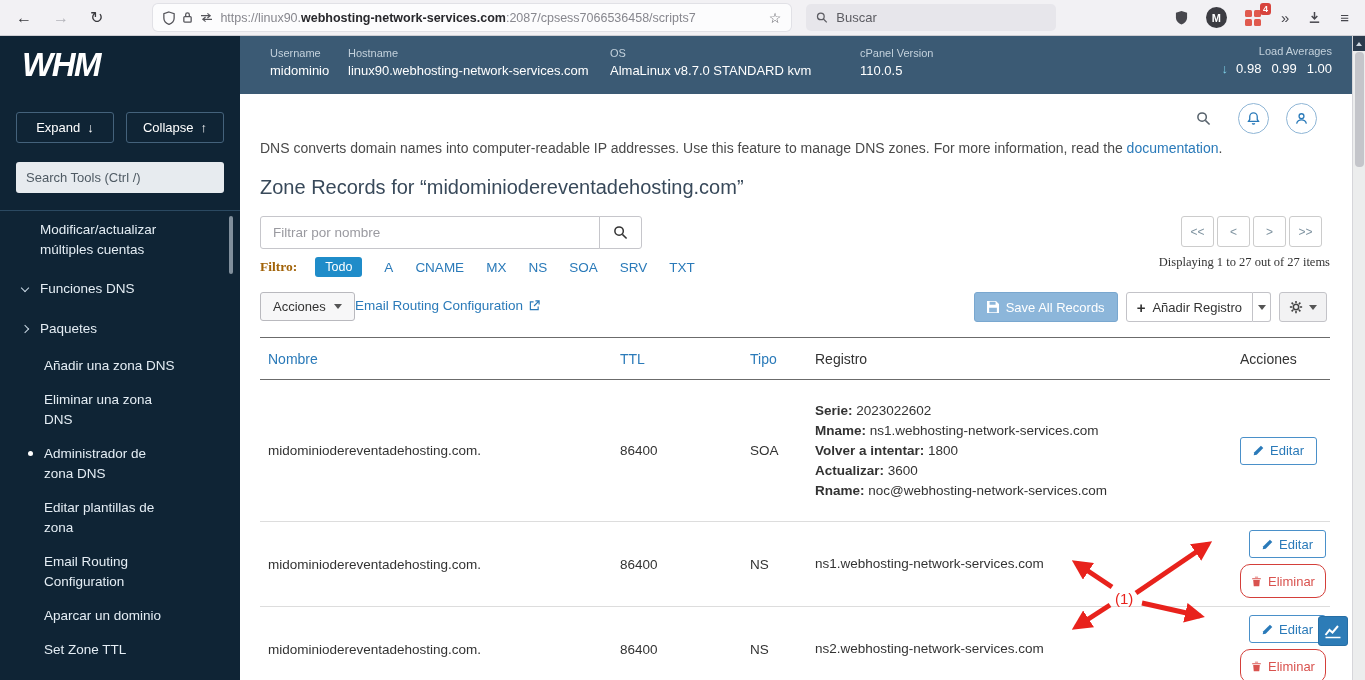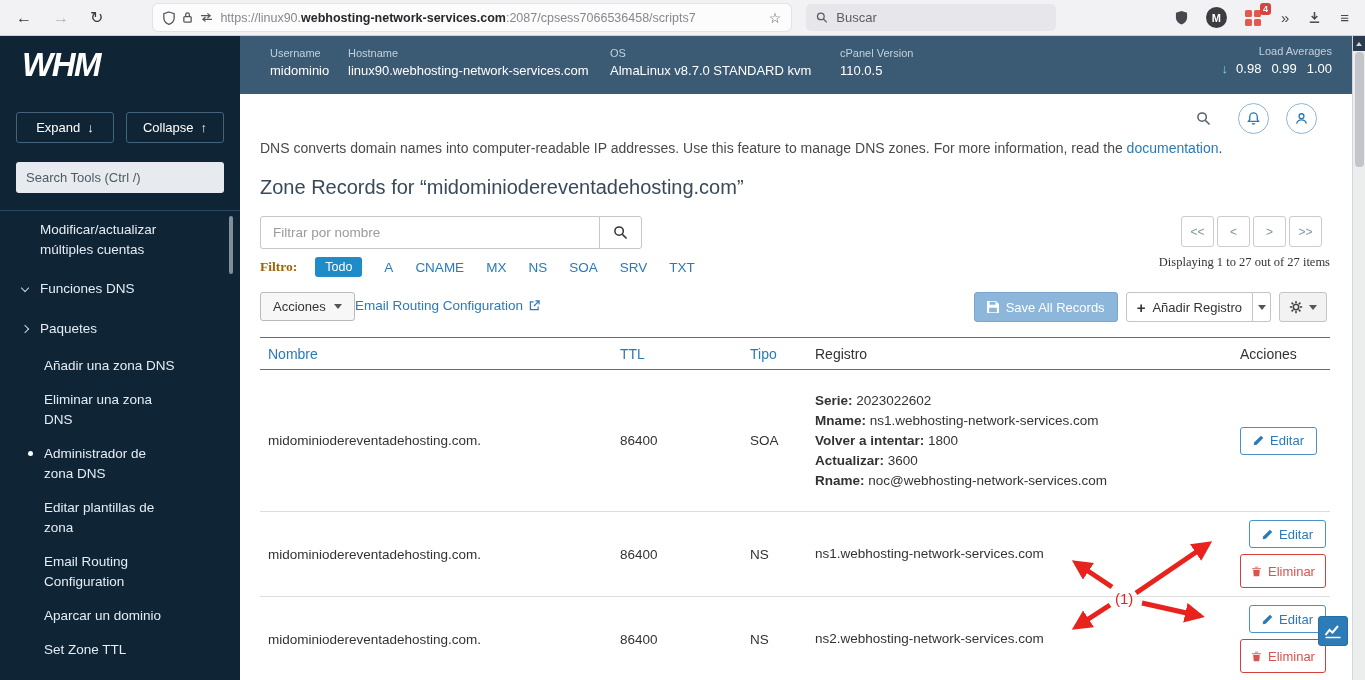--- a/index.html
+++ b/index.html
@@ -87,33 +87,33 @@
   .btn-save{height:30px;padding:0 12px;background:var(--save-button,#8cb6da);border:1px solid #79a7cf;color:#fff;font-size:13px;border-radius:3px;display:inline-flex;align-items:center;gap:7px;}
   .split{display:inline-flex;}
   .btn-add{height:30px;padding:0 10px;background:#fff;border:1px solid #c3c3c8;color:#333;font-size:13px;border-radius:3px 0 0 3px;display:inline-flex;align-items:center;gap:7px;}
   .btn-add b{font-size:15px;}
   .btn-addcaret{height:30px;width:18px;background:#fff;border:1px solid #c3c3c8;border-left:none;border-radius:0 3px 3px 0;display:inline-flex;align-items:center;justify-content:center;}
   .btn-gear{height:30px;padding:0 9px;background:#f2f2f3;border:1px solid #c3c3c8;border-radius:3px;display:inline-flex;align-items:center;gap:6px;color:#444;}
 
   
   .ztable{position:absolute;top:243px;left:20px;width:1070px;}
   .thead,.trow{display:grid;grid-template-columns:360px 130px 65px 425px 1fr;align-items:center;}
-  .thead{border-top:1px solid #6b6b6b;border-bottom:1px solid #6b6b6b;height:33px;font-size:14px;}
+  .thead{border-top:1px solid #6b6b6b;border-bottom:1px solid #6b6b6b;height:43px;font-size:14px;}
   .th{color:var(--accent-blue,#2a7ab9);cursor:pointer;}
   .th.plain{color:#333;cursor:default;}
   .thead>div:first-child,.trow>.cell:first-child{padding-left:8px;}
   .th.acts{text-align:right;padding-right:34px;}
   .trow{border-bottom:1px solid #ddd;font-size:13.5px;color:#333;}
   .row-soa{min-height:142px;}
   .row-ns{height:85px;}
   .cell.record{padding:10px 0;line-height:20px;}
   .cell.record b{font-weight:bold;}
   .cell.actions{display:flex;flex-direction:column;align-items:flex-end;gap:6px;padding-right:34px;}
   .btn-edit{height:28px;padding:0 12px;background:#fff;border:1px solid #4a90c9;color:var(--accent-blue,#2a7ab9);font-size:13px;border-radius:3px;display:inline-flex;align-items:center;gap:6px;}
-  .btn-del{height:28px;padding:16px 10px;background:#fff;border:1px solid #d43f3a;color:var(--danger-red,#d9534f);font-size:13px;border-radius:3px;display:inline-flex;align-items:center;gap:6px;}
+  .btn-del{height:28px;padding:16px 10px;background:#fff;border:1px solid #d43f3a;color:var(--danger-red,#d9534f);font-size:13px;border-radius:10px;display:inline-flex;align-items:center;gap:6px;}
 
   
   .annot-svg{position:absolute;left:1040px;top:517px;z-index:15;pointer-events:none;}
   .annot-label{position:absolute;left:1115px;top:590px;color:var(--annotation-red,#e8221c);font-size:15px;z-index:16;}
   .feedback{position:absolute;left:1318px;top:616px;width:30px;height:30px;background:#2d7cb7;border:1px solid #266ea5;border-radius:3px;display:flex;align-items:center;justify-content:center;z-index:18;}
   .vscroll{position:absolute;right:0;top:36px;width:13px;height:644px;background:#eceded;border-left:1px solid #d6d6da;z-index:45;}
   .vs-top{height:15px;background:#2b3b4d;display:flex;align-items:center;justify-content:center;cursor:pointer;}
   .vs-top::after{content:"";width:0;height:0;border-left:3px solid transparent;border-right:3px solid transparent;border-bottom:4px solid #cfd8e0;}
   .vs-thumb{position:absolute;top:16px;left:2px;width:9px;height:115px;background:#c4c5ca;border-radius:4px;cursor:pointer;}
 </style>
@@ -187,21 +187,21 @@
         <div class="hvalue">midominio</div>
       </div>
       <div class="hfield" style="left: 108px;">
         <div class="hlabel">Hostname</div>
         <div class="hvalue">linux90.webhosting-network-services.com</div>
       </div>
       <div class="hfield" style="left: 370px;">
         <div class="hlabel">OS</div>
         <div class="hvalue">AlmaLinux v8.7.0 STANDARD kvm</div>
       </div>
-      <div class="hfield" style="left: 600px;">
+      <div class="hfield" style="left: 620px;">
         <div class="hlabel">cPanel Version</div>
         <div class="hvalue">110.0.5</div>
       </div>
     </div>
   <div class="loadbox">
     <div class="hlabel">Load Averages</div>
     <div class="loadvals">
       <span class="loadarrow">↓</span>
       <span id="load-values"><span>0.98</span><span style="margin-left: 10px;">0.99</span><span style="margin-left: 10px;">1.00</span></span>
     </div>

